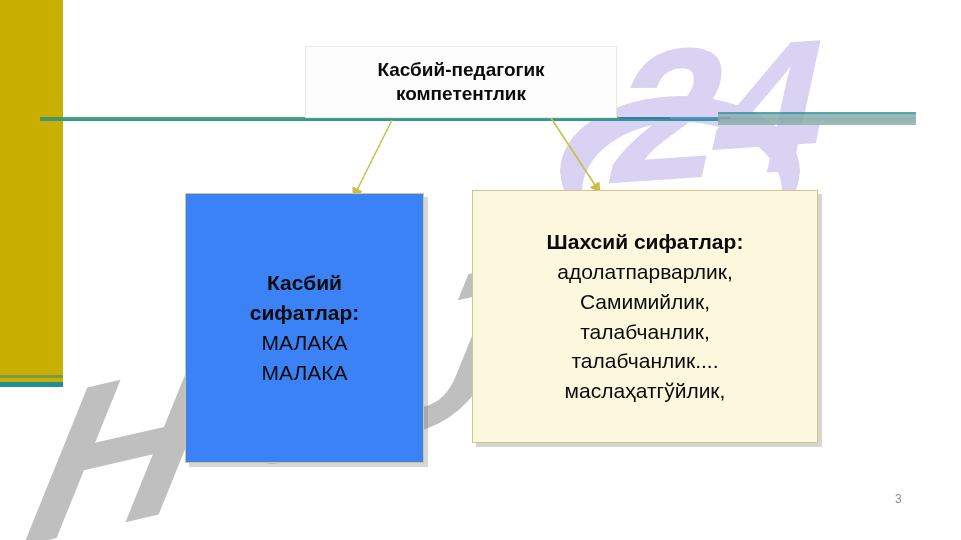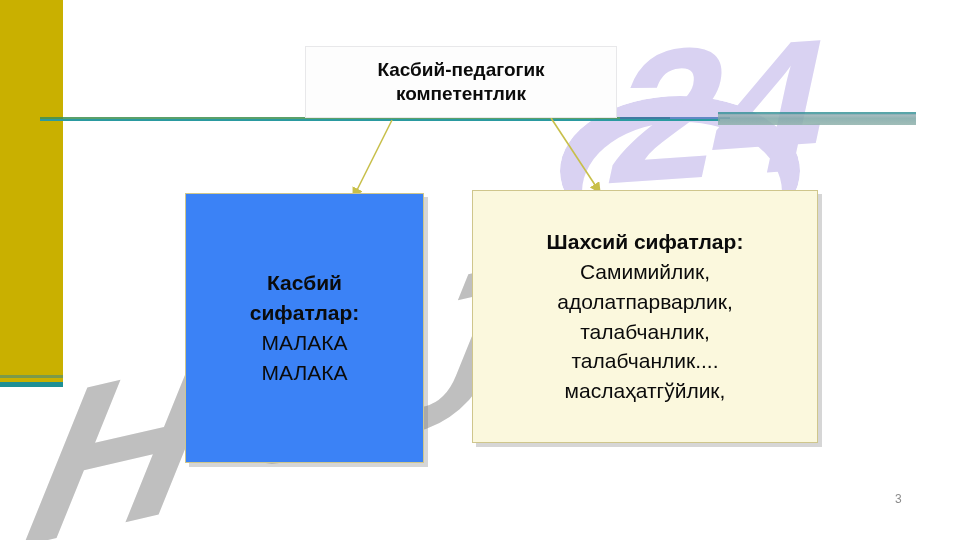--- a/index.html
+++ b/index.html
@@ -280,22 +280,22 @@
 
   <div class="box-left">
     <div class="head-bold">Касбий
 сифатлар:</div>
     <div class="body-line">МАЛАКА</div>
     <div class="body-line">МАЛАКА</div>
   </div>
 
   <div class="box-right">
     <div class="head-bold">Шахсий сифатлар:</div>
+    <div class="body-line">адолатпарварлик,</div>
     <div class="body-line">Самимийлик,</div>
-    <div class="body-line">адолатпарварлик,</div>
     <div class="body-line">талабчанлик,</div>
     <div class="body-line">талабчанлик....</div>
     <div class="body-line">маслаҳатгўйлик,</div>
   </div>
 
   <div class="page-num">3</div>
 
 </div>
 
 </body></html>

